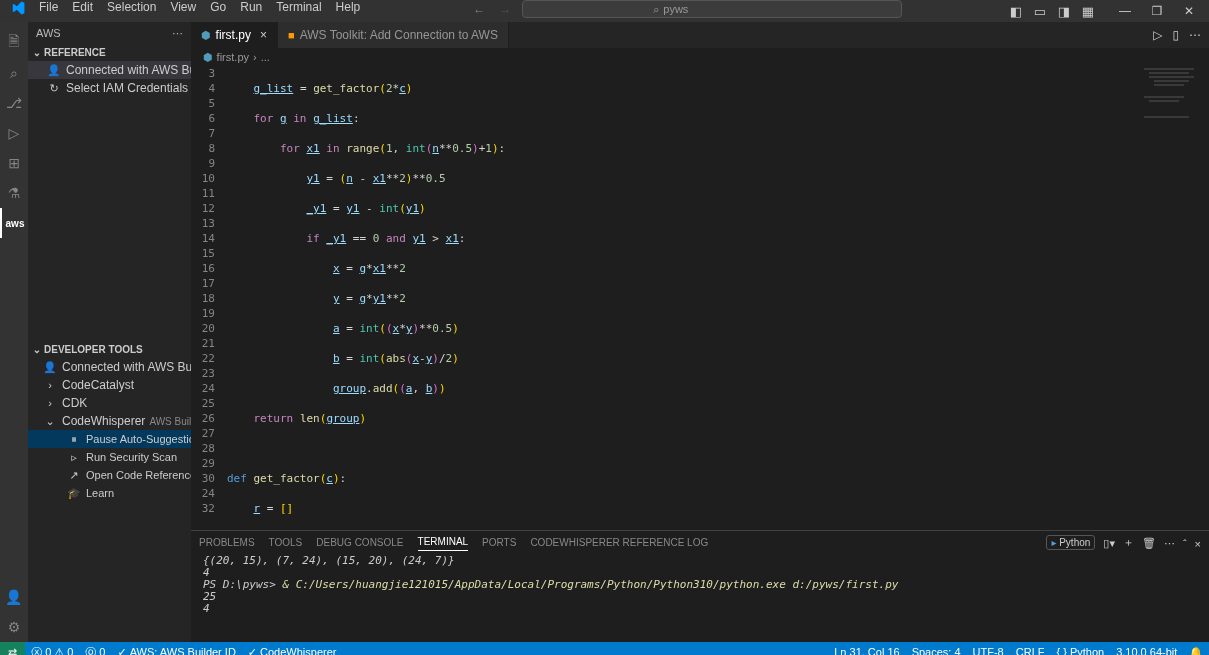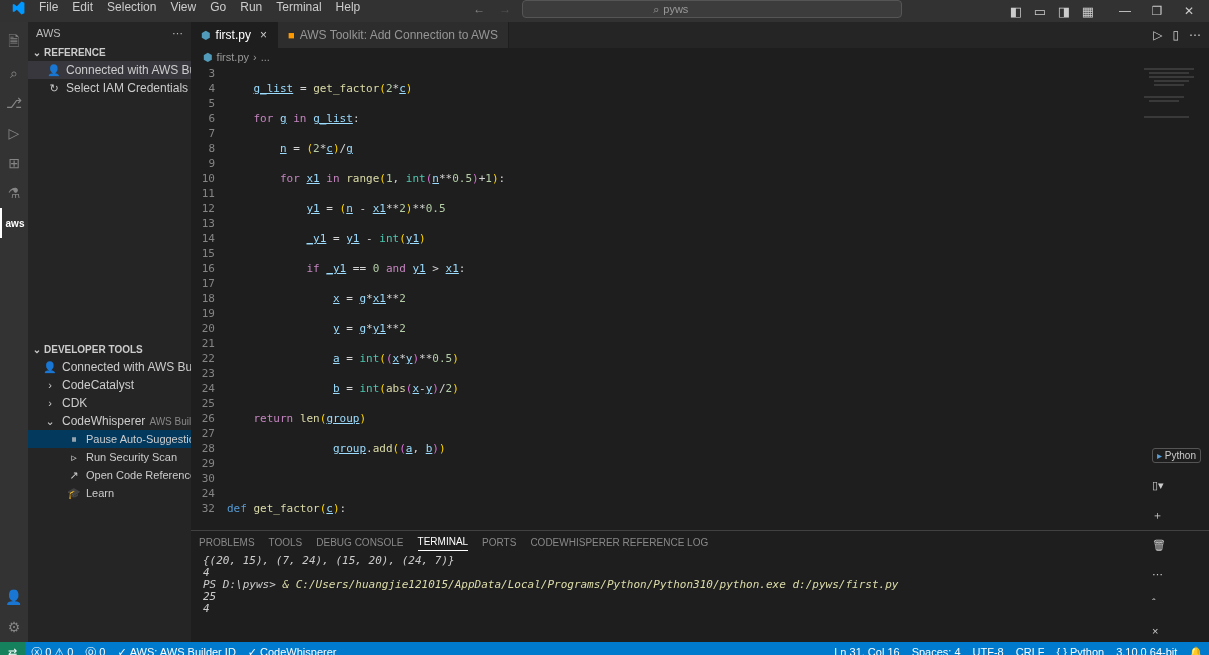--- a/index.html
+++ b/index.html
@@ -61,21 +61,21 @@
 .pn { color: #ffd700; }
 .pn2 { color: #da70d6; }
 .cl { color: #4ec9b0; }
 .minimap { position: absolute; top: 0; right: 0; width: 70px; height: 100%; opacity: 0.5; }
 
 
 .panel { height: 112px; border-top: 1px solid #414141; background: #1e1e1e; display: flex; flex-direction: column; }
 .panel-tabs { height: 22px; display: flex; align-items: center; padding: 0 8px; gap: 14px; font-size: 10px; color: #888; }
 .panel-tabs .ptab { cursor: pointer; padding: 3px 0;}
 .panel-tabs .ptab.active { color: #fff; border-bottom: 1px solid #fff; }
-.panel-tabs .pactions { margin-left: auto; display: flex; gap: 16px; color: #ccc; align-items:flex-start;flex-direction:column;}
+.panel-tabs .pactions { margin-left: auto; display: flex; gap: 8px; color: #ccc; align-items:flex-end;}
 .panel-tabs .pactions .pa { cursor:pointer; font-size:11px;}
 .terminal-content { flex: 1; padding: 2px 12px; font-family: Consolas, monospace; font-size: 11px; line-height: 12px; color: #ccc; white-space: pre; overflow: hidden; font-style: italic; }
 .terminal-content .cmd { color: #dcdcaa; }
 
 
 .statusbar { height: 20px; background: #007acc; display: flex; align-items: center; font-size: 11px; color: #fff; }
 .statusbar .sb-left { display: flex; align-items: center; }
 .statusbar .sb-item { padding: 0 6px; cursor: pointer; display:flex; align-items:center; gap:3px; height:20px;}
 .statusbar .sb-right { margin-left: auto; display: flex; align-items: center; }
 .statusbar .remote { background: #16825d; padding: 0 8px; height: 20px; display: flex; align-items: center; }
@@ -244,31 +244,30 @@
           <div>27</div>
           <div>28</div>
           <div>29</div>
           <div>30</div>
           <div>24</div>
           <div>32</div>
         </div>
       <div class="code">
 <div class="line">    <span class="va">g_list</span> <span class="op">=</span> <span class="fn">get_factor</span><span class="pn">(</span><span class="nm">2</span><span class="op">*</span><span class="va">c</span><span class="pn">)</span></div>
 <div class="line">    <span class="kw">for</span> <span class="va">g</span> <span class="kw">in</span> <span class="va">g_list</span>:</div>
-<div class="line">        <span class="va">n</span> <span class="op">=</span> <span class="pn">(</span><span class="nm">2</span><span class="op">*</span><span class="va">c</span><span class="pn">)</span><span class="op">/</span><span class="va">g</span></div>
 <div class="line">        <span class="kw">for</span> <span class="va">x1</span> <span class="kw">in</span> <span class="fn">range</span><span class="pn">(</span><span class="nm">1</span>, <span class="cl">int</span><span class="pn2">(</span><span class="va">n</span><span class="op">**</span><span class="nm">0.5</span><span class="pn2">)</span><span class="op">+</span><span class="nm">1</span><span class="pn">)</span>:</div>
 <div class="line">            <span class="va">y1</span> <span class="op">=</span> <span class="pn">(</span><span class="va">n</span> <span class="op">-</span> <span class="va">x1</span><span class="op">**</span><span class="nm">2</span><span class="pn">)</span><span class="op">**</span><span class="nm">0.5</span></div>
 <div class="line">            <span class="va">_y1</span> <span class="op">=</span> <span class="va">y1</span> <span class="op">-</span> <span class="cl">int</span><span class="pn">(</span><span class="va">y1</span><span class="pn">)</span></div>
 <div class="line">            <span class="kw">if</span> <span class="va">_y1</span> <span class="op">==</span> <span class="nm">0</span> <span class="kw">and</span> <span class="va">y1</span> <span class="op">&gt;</span> <span class="va">x1</span>:</div>
 <div class="line">                <span class="va">x</span> <span class="op">=</span> <span class="va">g</span><span class="op">*</span><span class="va">x1</span><span class="op">**</span><span class="nm">2</span></div>
 <div class="line">                <span class="va">y</span> <span class="op">=</span> <span class="va">g</span><span class="op">*</span><span class="va">y1</span><span class="op">**</span><span class="nm">2</span></div>
 <div class="line">                <span class="va">a</span> <span class="op">=</span> <span class="cl">int</span><span class="pn">(</span><span class="pn2">(</span><span class="va">x</span><span class="op">*</span><span class="va">y</span><span class="pn2">)</span><span class="op">**</span><span class="nm">0.5</span><span class="pn">)</span></div>
 <div class="line">                <span class="va">b</span> <span class="op">=</span> <span class="cl">int</span><span class="pn">(</span><span class="fn">abs</span><span class="pn2">(</span><span class="va">x</span><span class="op">-</span><span class="va">y</span><span class="pn2">)</span><span class="op">/</span><span class="nm">2</span><span class="pn">)</span></div>
+<div class="line">                <span class="va">group</span>.<span class="fn">add</span><span class="pn">(</span><span class="pn2">(</span><span class="va">a</span>, <span class="va">b</span><span class="pn2">)</span><span class="pn">)</span></div>
 <div class="line">    <span class="kw">return</span> <span class="fn">len</span><span class="pn">(</span><span class="va">group</span><span class="pn">)</span></div>
-<div class="line">                <span class="va">group</span>.<span class="fn">add</span><span class="pn">(</span><span class="pn2">(</span><span class="va">a</span>, <span class="va">b</span><span class="pn2">)</span><span class="pn">)</span></div>
 <div class="line"></div>
 <div class="line"><span class="bl">def</span> <span class="fn">get_factor</span><span class="pn">(</span><span class="va">c</span><span class="pn">)</span>:</div>
 <div class="line">    <span class="va">r</span> <span class="op">=</span> <span class="pn">[]</span></div>
 
 
 
 
 
 
 

